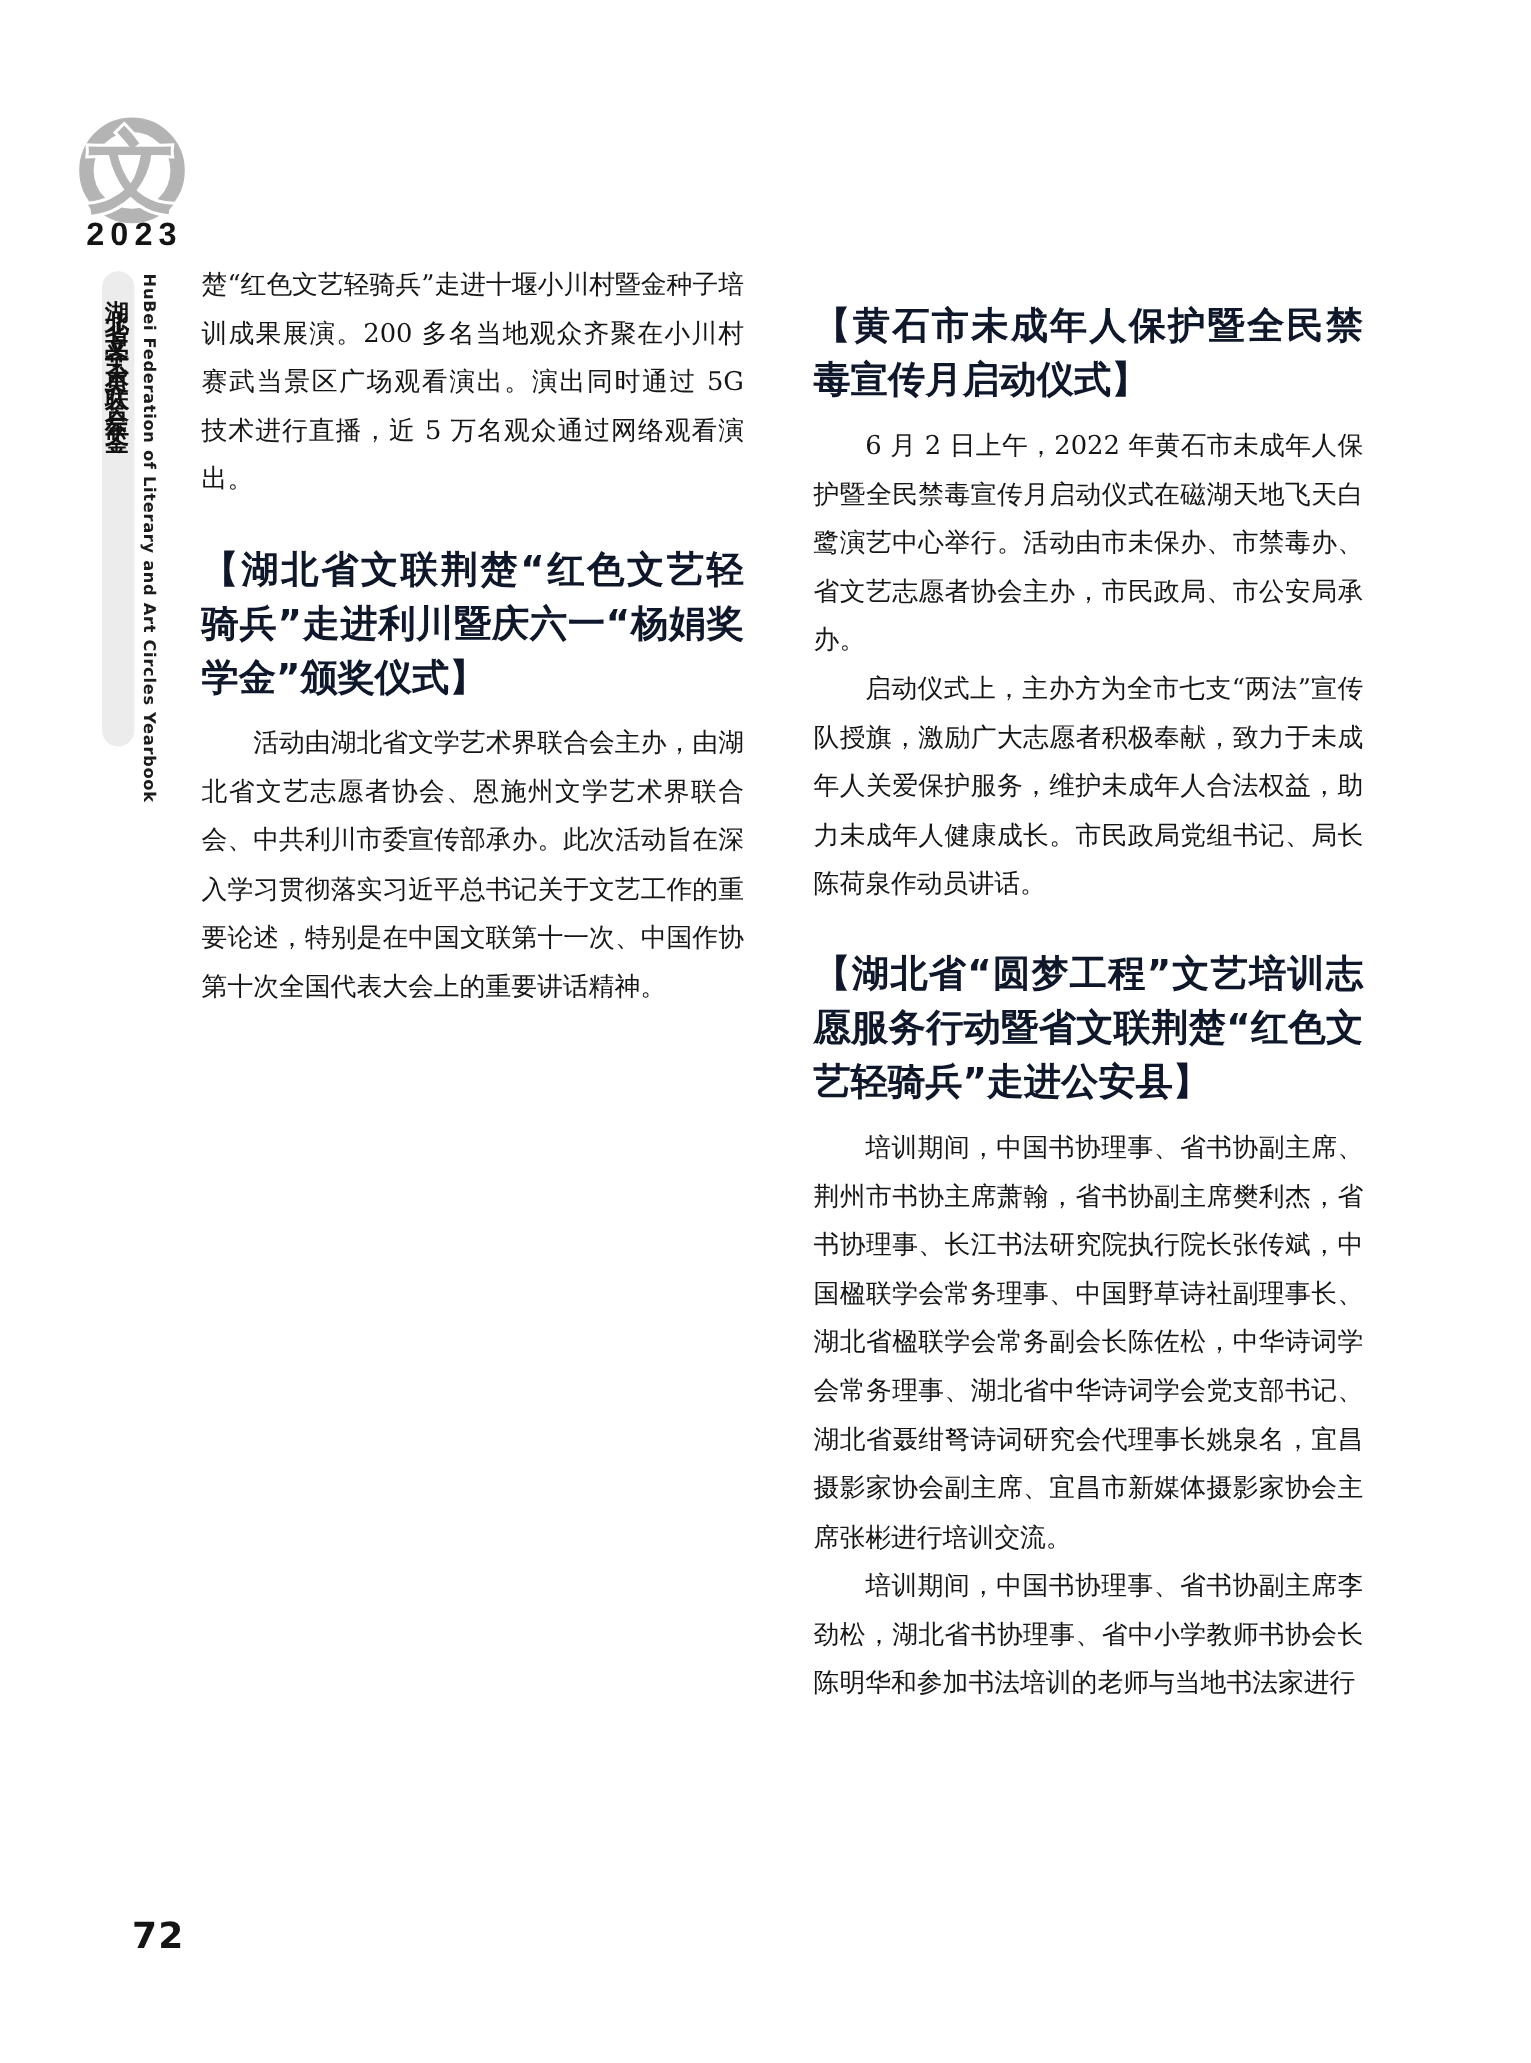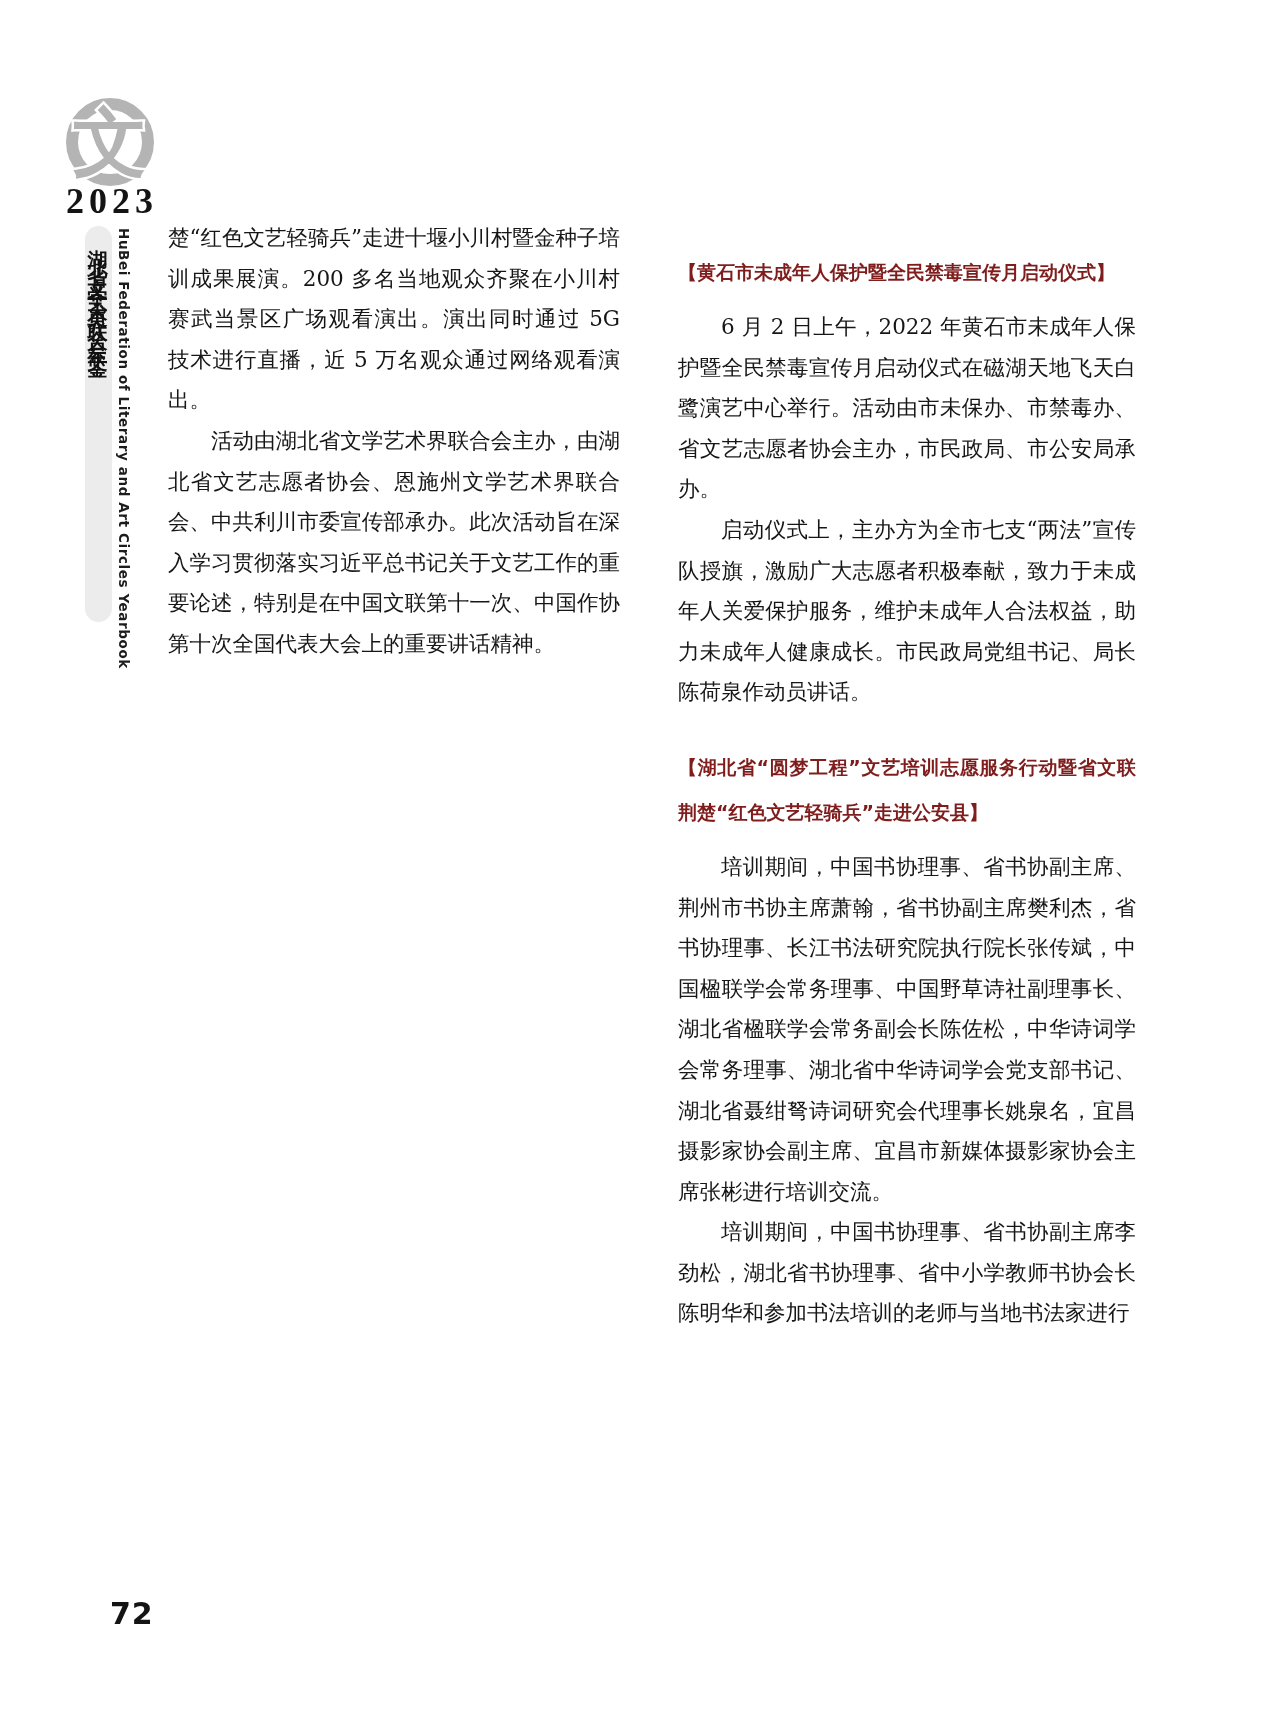--- a/index.html
+++ b/index.html
@@ -5,21 +5,21 @@
   html,body{margin:0;padding:0;}
   body{
     width:1276px;height:1719px;position:relative;background:#ffffff;
     font-family:"DejaVu Serif", serif;color:#161616;overflow:hidden;
   }
   .page{position:absolute;inset:0;}
   
   .logo-wrap{position:absolute;left:56px;top:88px;width:108px;text-align:center;}
   .logo-wrap svg{width:104px;height:104px;display:block;margin:0 auto;}
   .year{
-    font-family:Liberation Serif, serif;font-weight:bold;font-size:36px;
+    font-family:Liberation Sans, sans-serif;font-weight:bold;font-size:27px;
     letter-spacing:5px;color:#141414;margin-top:-12px;padding-left:4px;
   }
   
   .side-bar{
     position:absolute;left:85px;top:226px;width:27px;height:396px;
     background:#ececec;border-radius:14px;
     display:flex;justify-content:center;align-items:flex-start;
   }
   .side-cn{
     writing-mode:vertical-rl;text-orientation:upright;
@@ -37,21 +37,21 @@
     position:absolute;top:218px;
     font-size:21.5px;line-height:40.6px;text-align:justify;
     color:#161616;
   }
   .col-left{left:168px;width:452px;}
   .col-right{left:678px;width:458px;}
   .col p.body{margin:0;text-indent:2em;}
   .col p.body.no-indent{text-indent:0;}
   .col h3.entry{
     font-family:"DejaVu Sans", sans-serif;font-weight:bold;
-    font-size:19px;line-height:45px;color:#7f1d1d;
+    font-size:31px;line-height:45px;color:#0f172a;
     margin:32px 0 12px 0;text-align:justify;
   }
   .col > :first-child{margin-top:0;}
   
   .page-num{
     position:absolute;left:110px;top:1596px;
     font-family:"DejaVu Sans", sans-serif;font-weight:bold;
     font-size:30px;color:#141414;letter-spacing:1px;text-align:right;
   }
 </style>
@@ -68,20 +68,21 @@
     <div class="year">2023</div>
   </div>
 
   <div class="side-bar">
     <div class="side-cn">湖北省文学艺术界联合会年鉴</div>
   </div>
   <div class="side-en">HuBei Federation of Literary and Art Circles Yearbook</div>
 
   <div class="col col-left">
       <p class="body no-indent">楚“红色文艺轻骑兵”走进十堰小川村暨金种子培训成果展演。200 多名当地观众齐聚在小川村赛武当景区广场观看演出。演出同时通过 5G 技术进行直播，近 5 万名观众通过网络观看演出。</p>
+      <h3 class="entry">【湖北省文联荆楚“红色文艺轻骑兵”走进利川暨庆六一“杨娟奖学金”颁奖仪式】</h3>
       <p class="body">活动由湖北省文学艺术界联合会主办，由湖北省文艺志愿者协会、恩施州文学艺术界联合会、中共利川市委宣传部承办。此次活动旨在深入学习贯彻落实习近平总书记关于文艺工作的重要论述，特别是在中国文联第十一次、中国作协第十次全国代表大会上的重要讲话精神。</p>
     </div>
   <div class="col col-right">
       <h3 class="entry">【黄石市未成年人保护暨全民禁毒宣传月启动仪式】</h3>
       <p class="body">6 月 2 日上午，2022 年黄石市未成年人保护暨全民禁毒宣传月启动仪式在磁湖天地飞天白鹭演艺中心举行。活动由市未保办、市禁毒办、省文艺志愿者协会主办，市民政局、市公安局承办。</p>
       <p class="body">启动仪式上，主办方为全市七支“两法”宣传队授旗，激励广大志愿者积极奉献，致力于未成年人关爱保护服务，维护未成年人合法权益，助力未成年人健康成长。市民政局党组书记、局长陈荷泉作动员讲话。</p>
       <h3 class="entry">【湖北省“圆梦工程”文艺培训志愿服务行动暨省文联荆楚“红色文艺轻骑兵”走进公安县】</h3>
       <p class="body">培训期间，中国书协理事、省书协副主席、荆州市书协主席萧翰，省书协副主席樊利杰，省书协理事、长江书法研究院执行院长张传斌，中国楹联学会常务理事、中国野草诗社副理事长、湖北省楹联学会常务副会长陈佐松，中华诗词学会常务理事、湖北省中华诗词学会党支部书记、湖北省聂绀弩诗词研究会代理事长姚泉名，宜昌摄影家协会副主席、宜昌市新媒体摄影家协会主席张彬进行培训交流。</p>
       <p class="body">培训期间，中国书协理事、省书协副主席李劲松，湖北省书协理事、省中小学教师书协会长陈明华和参加书法培训的老师与当地书法家进行</p>
     </div>

